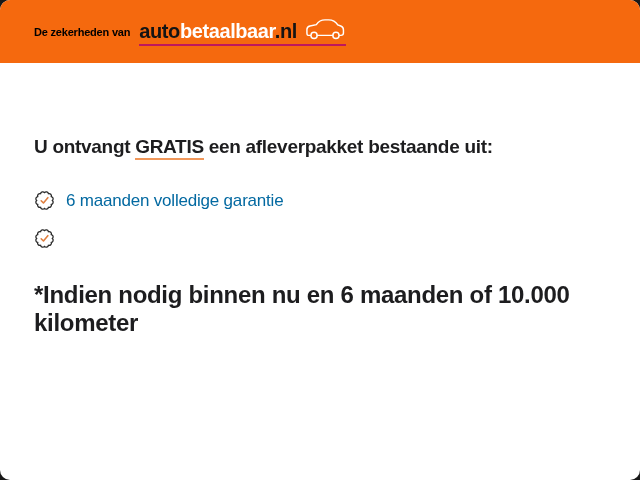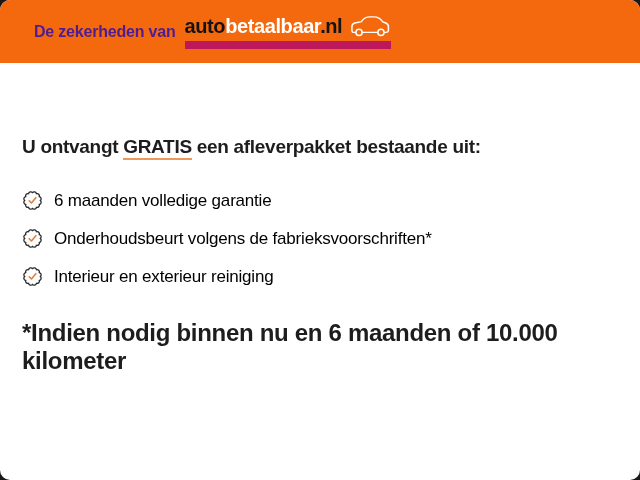--- a/index.html
+++ b/index.html
@@ -19,49 +19,49 @@
   
   .topbar {
     height: 63px;
     background: #F5690E;
     display: flex;
     align-items: center;
     padding-left: 34px;
     box-sizing: border-box;
   }
   .topbar-text {
-    color: #4c1d95;
-    font-size: 16px;
+    color: #000000;
+    font-size: 11px;
     font-weight: 700;
     letter-spacing: -0.2px;
   }
   .logo {
     display: inline-flex;
-    align-items: center;
+    align-items: flex-end;
     gap: 7px;
     margin-left: 9px;
-    border-bottom: 8px solid #be185d;
+    border-bottom: 2px solid #be185d;
     padding-bottom: 3px;
   }
   .logo-text {
     font-size: 20px;
     font-weight: 800;
     letter-spacing: -0.4px;
     line-height: 1;
   }
   .logo-auto, .logo-nl { color: #141414; }
   .logo-betaalbaar { color: #ffffff; }
   .car-icon-svg {
     width: 42px;
     height: 24px;
     display: block;
   }
   
   .content {
-    padding: 0 30px 0 22px;
+    padding: 0 30px 0 34px;
   }
   .heading {
     margin: 73px 0 0 0;
     font-size: 19px;
     font-weight: 700;
     color: #1d1d1f;
     letter-spacing: -0.3px;
     line-height: 1.2;
   }
   .highlight {
@@ -74,21 +74,21 @@
     padding: 0;
   }
   .benefit {
     display: flex;
     align-items: center;
     gap: 11px;
     height: 24px;
     margin-bottom: 14px;
     font-size: 17px;
     font-weight: 500;
-    color: #000000;
+    color: #0369a1;
     letter-spacing: -0.2px;
   }
   .badge-svg {
     width: 21px;
     height: 21px;
     flex: 0 0 auto;
   }
   .footnote {
     margin: 30px 0 0 0;
     font-size: 24px;
@@ -133,26 +133,19 @@
       <li class="benefit">
         <svg class="badge-svg" viewBox="0 0 24 24">
             <use href="#badge-check"></use>
           </svg>
         <span>6 maanden volledige garantie</span>
       </li>
       <li class="benefit">
         <svg class="badge-svg" viewBox="0 0 24 24">
             <use href="#badge-check"></use>
           </svg>
-        <span>Onderhoudsbeurt volgens de fabrieksvoorschriften*</span>
-      </li>
-      <li class="benefit">
-        <svg class="badge-svg" viewBox="0 0 24 24">
-            <use href="#badge-check"></use>
-          </svg>
-        <span>Interieur en exterieur reiniging</span>
       </li>
     </ul>
 
     <p class="footnote">*Indien nodig binnen nu en 6 maanden of 10.000 kilometer</p>
 
   </main>
 </div>
 
 </body></html>

